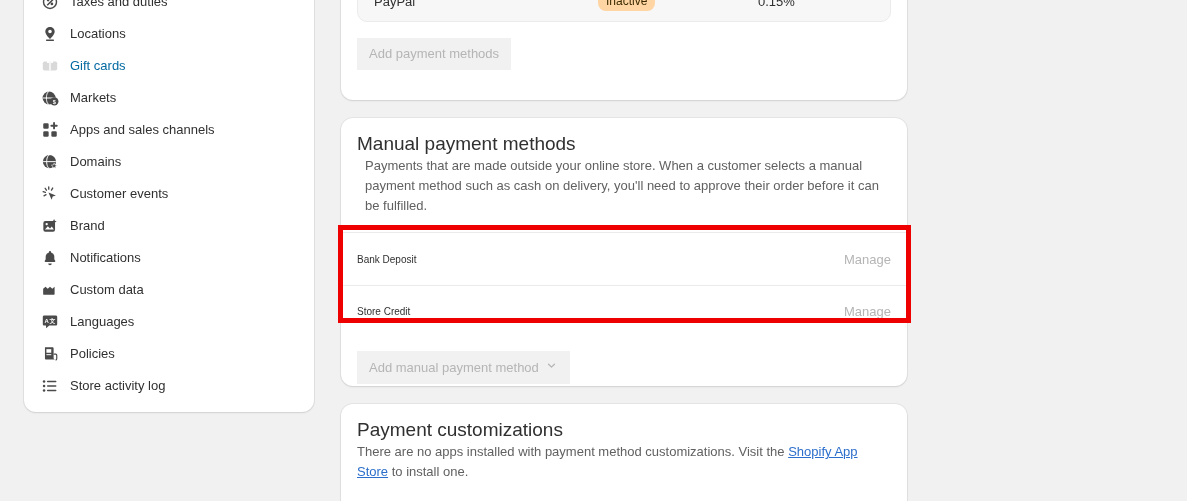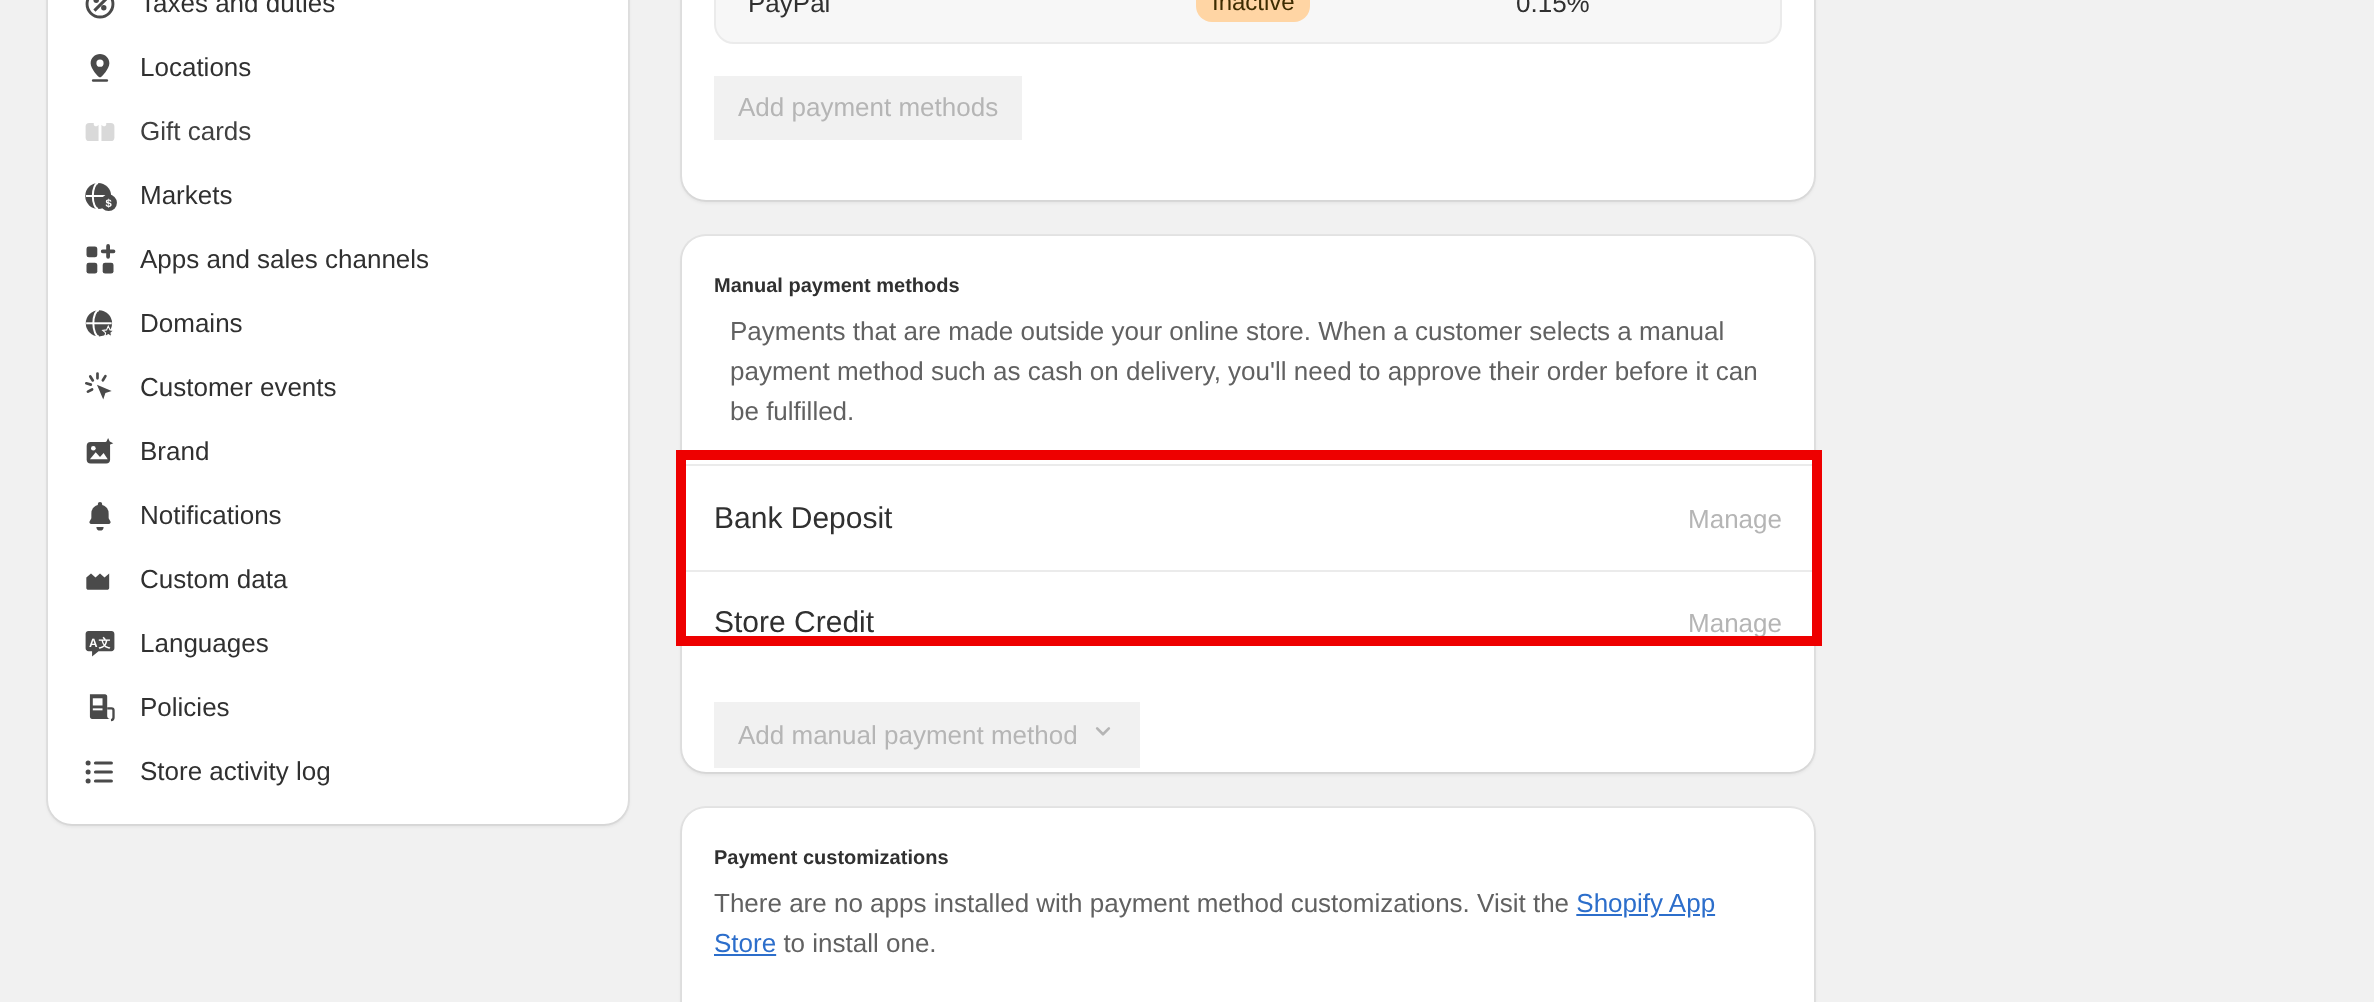--- a/index.html
+++ b/index.html
@@ -50,21 +50,21 @@
     margin-right: 10px;
     color: #4a4a4a;
   }
   .nav-item.disabled .nav-icon { color: #d9d9d9; }
   .nav-label {
     font-size: 13px;
     line-height: 16px;
     color: #303030;
     white-space: nowrap;
   }
-  .nav-item.disabled .nav-label { color: #404040; }
+  .nav-item.disabled .nav-label { color: #0369a1; }
   .nav-icon svg { display: block; }
 
   
   #main {
     position: absolute;
     left: 341px;
     top: 0;
     width: 566px;
   }
   .card {
@@ -140,22 +140,22 @@
   
   #manual-card {
     position: absolute;
     left: 0;
     top: 118px;
     width: 566px;
     height: 268px;
     padding: 16px 0 0 0;
   }
   .card-title {
-    font-size: 10px;
-    font-weight: bold;
+    font-size: 19px;
+    font-weight: normal;
     color: #303030;
     line-height: 20px;
     margin: 0 16px 2px 16px;
   }
   .card-desc {
     font-size: 13px;
     color: #616161;
     line-height: 20px;
     margin: 0 24px;
   }
@@ -165,21 +165,21 @@
   }
   .pm-row {
     display: flex;
     align-items: center;
     justify-content: space-between;
     height: 52px;
     padding: 0 16px;
     box-sizing: border-box;
   }
   .pm-row + .pm-row { border-top: 1px solid #ebebeb; }
-  .pm-name { font-size: 15px; color: #303030; }
+  .pm-name { font-size: 10px; color: #303030; }
   .pm-manage { font-size: 13px; color: #b5b5b5; cursor: default; }
   .manual-btn-row { padding: 14px 16px 0 16px; }
 
   
   #customizations-card {
     position: absolute;
     left: 0;
     top: 404px;
     width: 566px;
     height: 110px;

